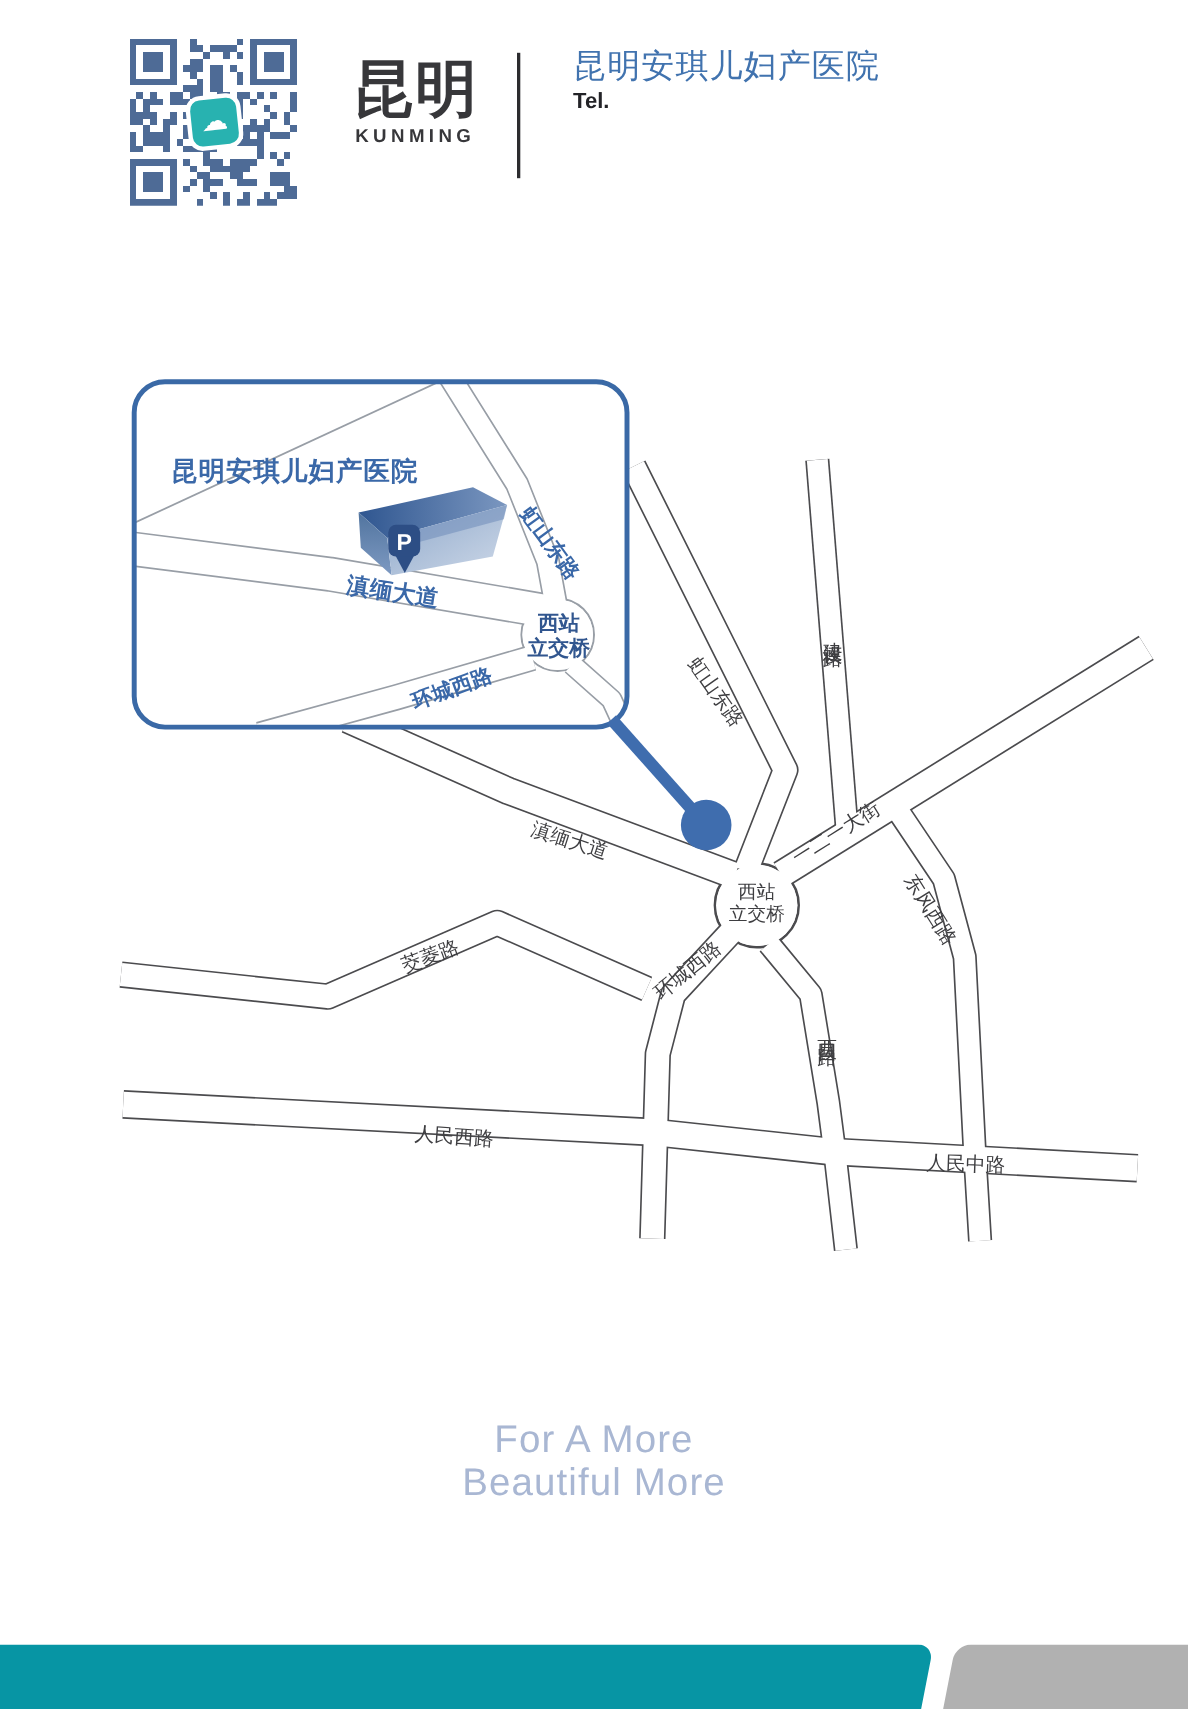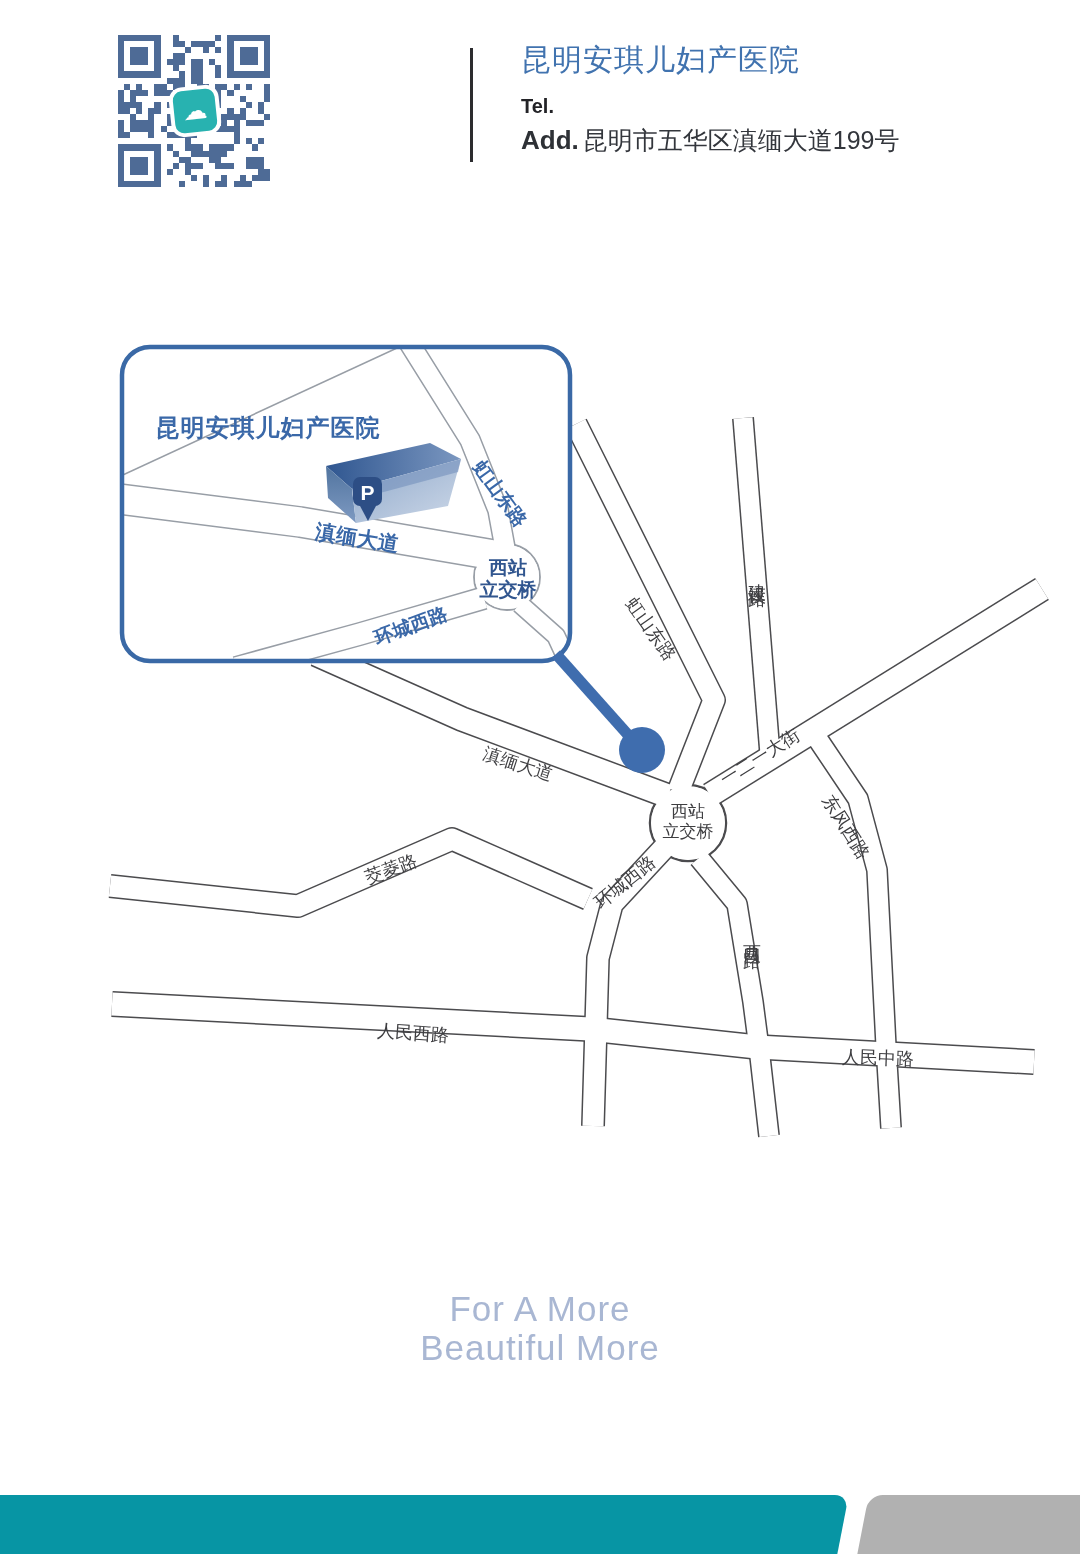--- a/index.html
+++ b/index.html
@@ -10,21 +10,21 @@
   .qr-logo{position:absolute;left:174px;top:90px;width:42px;height:42px;background:#28b2b0;
            border-radius:9px;display:flex;align-items:center;justify-content:center;
            transform:rotate(-6deg);box-shadow:0 0 0 4px #fff;}
   .qr-logo span{color:#fff;font-size:24px;line-height:1;}
   .brand{position:absolute;left:305px;top:50px;width:145px;text-align:center;color:#37373a;}
   .brand-cn{font-size:56px;font-weight:800;letter-spacing:1px;line-height:1.1;}
   .brand-en{font-size:17px;font-weight:600;letter-spacing:4px;margin-top:2px;}
   .divider{position:absolute;left:470px;top:48px;width:3px;height:114px;background:#2c2c2f;}
   .info{position:absolute;left:521px;top:40px;}
   .info-title{font-size:30px;font-weight:500;color:#4173af;letter-spacing:1px;}
-  .info-tel{margin-top:14px;display:flex;align-items:baseline;color:#232327;}
+  .info-tel{display:flex;align-items:baseline;color:#232327;}
   .tel-label{font-size:20px;font-weight:600;margin-right:6px;}
   .tel-number{font-size:35px;font-weight:800;letter-spacing:1px;}
   .info-add{margin-top:6px;display:flex;align-items:baseline;color:#2e3136;}
   .add-label{font-size:26px;font-weight:600;margin-right:4px;}
   .add-text{font-size:25px;font-weight:400;color:#33363c;}
   
   .map-svg{position:absolute;left:0;top:0;}
   .ml{position:absolute;white-space:nowrap;color:#3e3e41;font-size:18px;font-weight:500;
       transform:translate(-50%,-50%);z-index:5;}
   .ml.c2{text-align:center;line-height:1.2;font-size:17px;}
@@ -229,31 +229,31 @@
           <rect x="0" y="18" width="7" height="7"></rect>
           <rect x="1" y="19" width="5" height="5" fill="#fff"></rect>
           <rect x="2" y="20" width="3" height="3"></rect>
         </g>
       </svg>
   </div>
   <div class="qr-logo">
       <span>☁</span>
     </div>
 
+  <div class="brand">
+    <div class="brand-cn">昆明</div>
+    <div class="brand-en">KUNMING</div>
+  </div>
 
   <div class="divider"></div>
 
   <div class="info">
     <div class="info-title">昆明安琪儿妇产医院</div>
     <div class="info-tel">
       <span class="tel-label">Tel.</span>
-    </div>
-    <div class="info-add">
-      <span class="add-label">Add.</span>
-      <span class="add-text">昆明市五华区滇缅大道199号</span>
     </div>
   </div>
 
   <svg class="map-svg" width="1080" height="1554" viewBox="0 0 1080 1554">
     <defs>
       <clipPath id="insetClip">
           <rect x="122" y="347" width="448" height="314" rx="28"></rect>
         </clipPath>
       <linearGradient id="gTop" x1="0" y1="0" x2="1" y2="0">
         <stop offset="0" stop-color="#2f5690"></stop>

